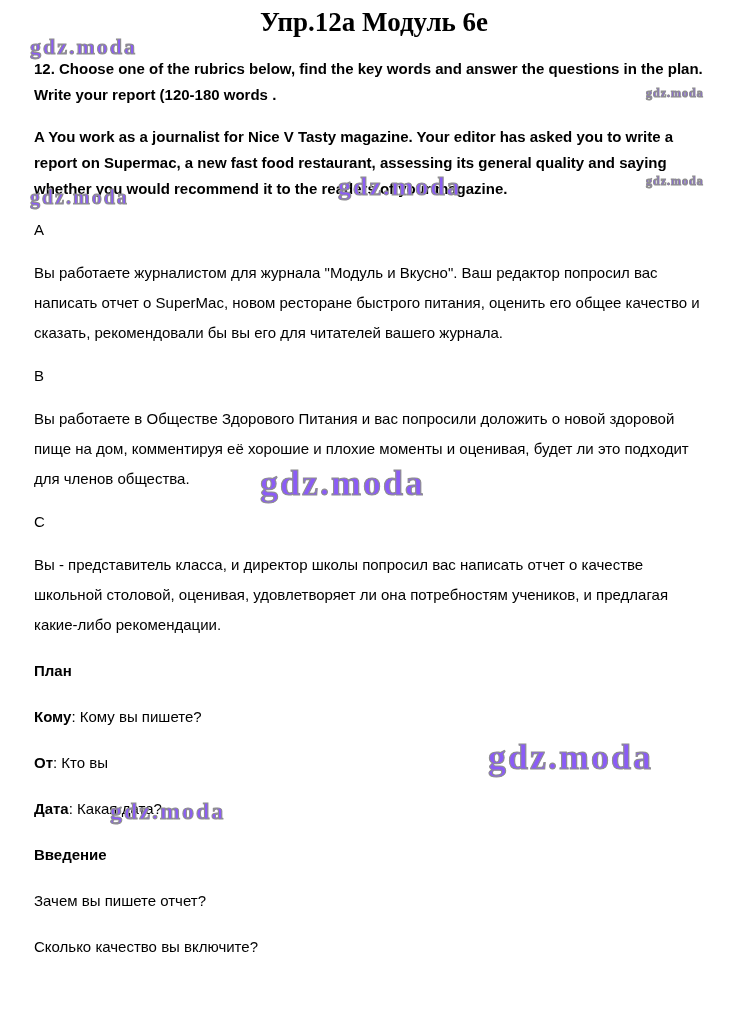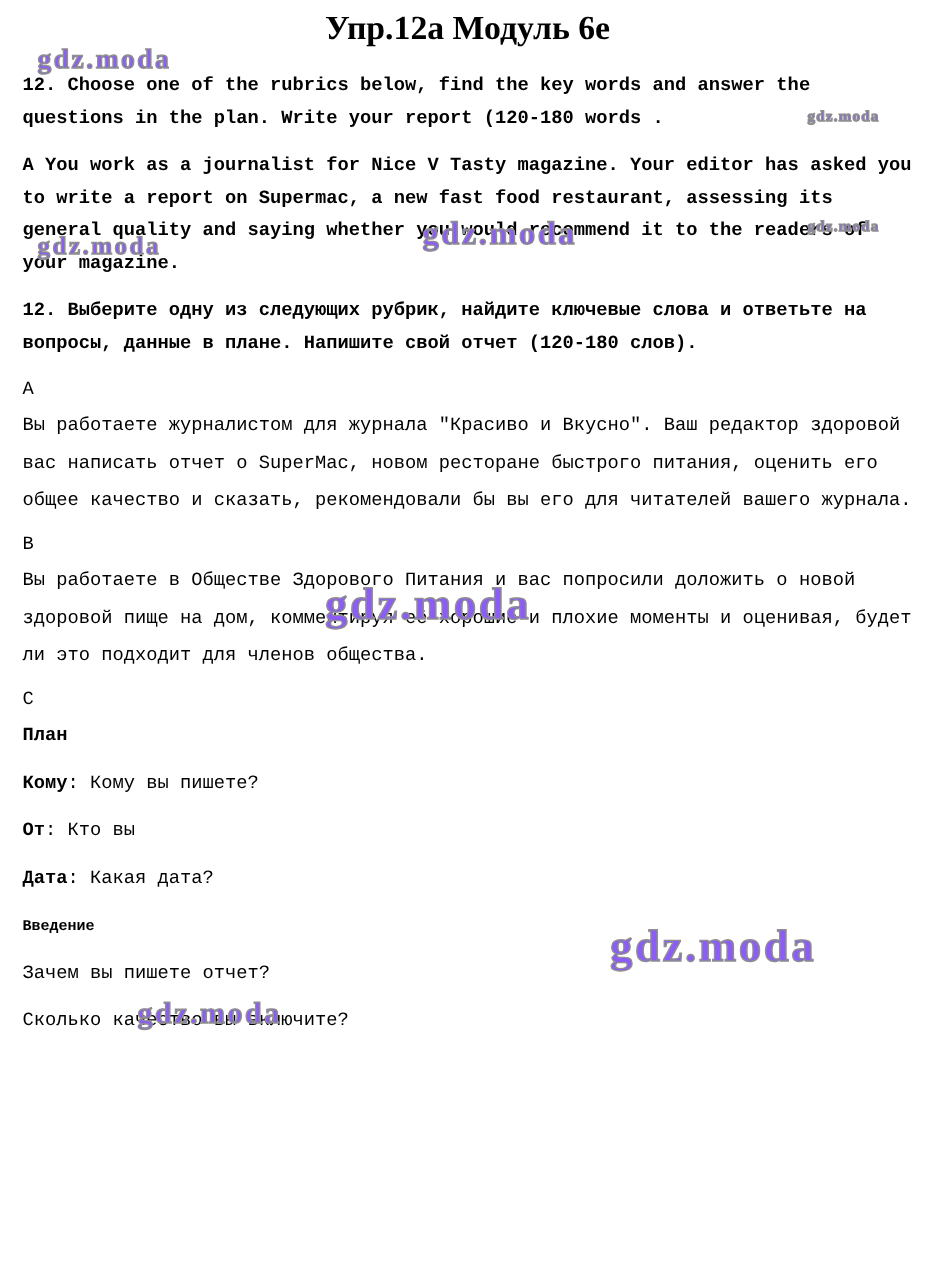--- a/index.html
+++ b/index.html
@@ -20,21 +20,21 @@
     padding: 6px 20px 0 18px;
   }
   h1.doc-title {
     font-family: "Liberation Serif", serif;
     font-weight: bold;
     font-size: 27px;
     line-height: 32px;
     text-align: center;
     margin: 0 0 18px 0;
   }
-  p { margin: 0; font-family: Liberation Mono, monospace; }
+  p { margin: 16px; }
   .en {
     font-size: 15px;
     line-height: 26px;
     font-weight: bold;
     margin-bottom: 12px;
   }
   .ru {
     font-size: 15px;
     line-height: 30px;
   }
@@ -53,21 +53,21 @@
   .plan-heading {
     font-size: 15px;
     font-weight: bold;
     text-align: left;
     line-height: 30px;
     margin-bottom: 8px;
   }
   .plan-item { margin-bottom: 8px; }
   .plan-item b { font-weight: bold; }
   .section-heading {
-    font-size: 12px;
+    font-size: 15px;
     font-weight: bold;
     line-height: 30px;
     margin-bottom: 8px;
   }
   .section-q { margin-bottom: 8px; }
   .wm {
     position: absolute;
     font-family: "Liberation Serif", serif;
     font-weight: bold;
     color: #8b5cf6;
@@ -90,29 +90,29 @@
 <body>
 
 <div class="page">
 
   <h1 class="doc-title">Упр.12а Модуль 6e</h1>
 
   <p class="en">12. Choose one of the rubrics below, find the key words and answer the questions in the plan. Write your report (120-180 words .</p>
 
   <p class="en">A You work as a journalist for Nice V Tasty magazine. Your editor has asked you to write a report on Supermac, a new fast food restaurant, assessing its general quality and saying whether you would recommend it to the readers of your magazine.</p>
 
-  <p class="ru-task">12. Выберите одну из следующих рубрик, найдите ключевые слова и ответьте на вопросы, данные в плане. Напишите свой отчет (120-180 слов).</p>
 
   <p class="letter">A</p>
-  <p class="ru rubric">Вы работаете журналистом для журнала "Красиво и Вкусно". Ваш редактор здоровой вас написать отчет о SuperMac, новом ресторане быстрого питания, оценить его общее качество и сказать, рекомендовали бы вы его для читателей вашего журнала.</p>
+  <p class="ru rubric">Вы работаете журналистом для журнала "Модуль и Вкусно". Ваш редактор попросил вас написать отчет о SuperMac, новом ресторане быстрого питания, оценить его общее качество и сказать, рекомендовали бы вы его для читателей вашего журнала.</p>
 
   <p class="letter">B</p>
   <p class="ru rubric">Вы работаете в Обществе Здорового Питания и вас попросили доложить о новой здоровой пище на дом, комментируя её хорошие и плохие моменты и оценивая, будет ли это подходит для членов общества.</p>
 
   <p class="letter">C</p>
+  <p class="ru rubric">Вы - представитель класса, и директор школы попросил вас написать отчет о качестве школьной столовой, оценивая, удовлетворяет ли она потребностям учеников, и предлагая какие-либо рекомендации.</p>
 
   <p class="plan-heading">План</p>
 
   <p class="ru plan-item"><b>Кому</b><span>: Кому вы пишете?</span></p>
 
   <p class="ru plan-item"><b>От</b><span>: Кто вы</span></p>
 
 
   <p class="ru plan-item"><b>Дата</b><span>: Какая дата?</span></p>
 

